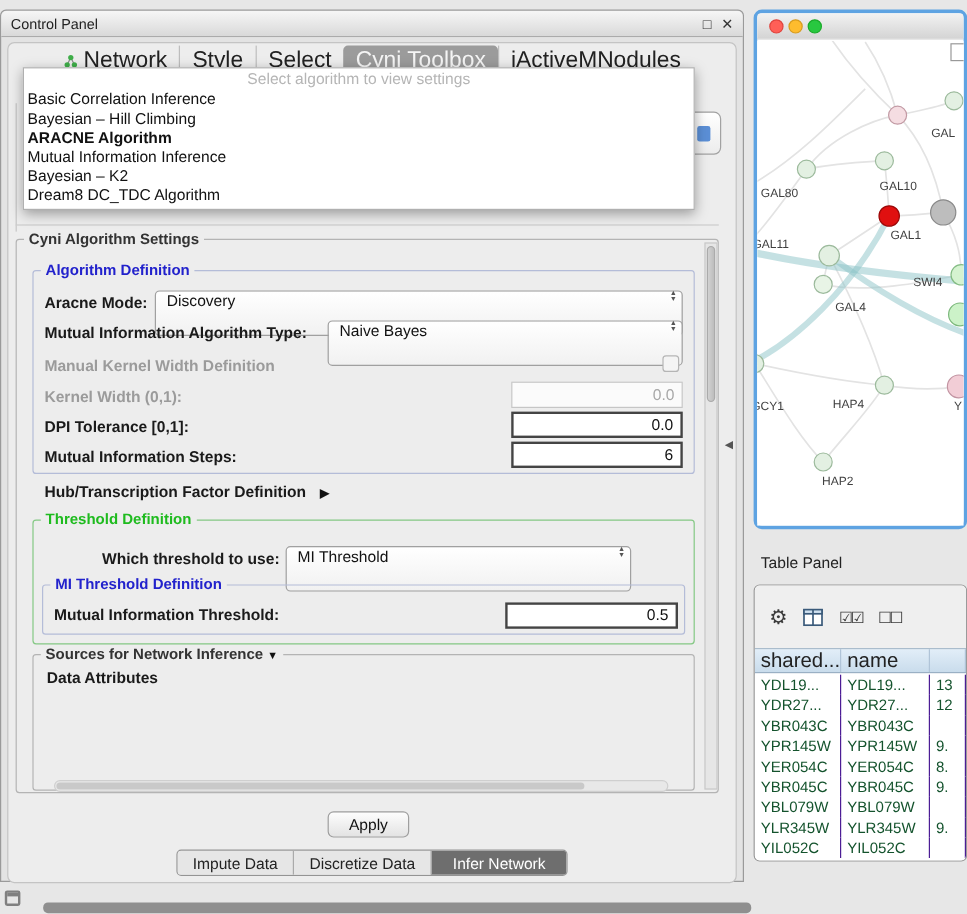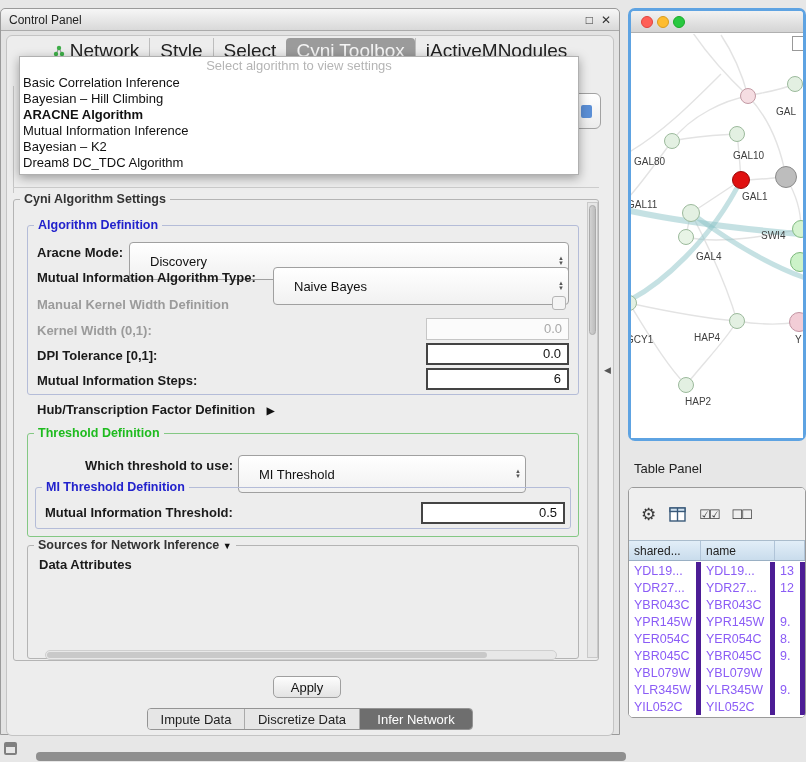--- a/index.html
+++ b/index.html
@@ -49,22 +49,22 @@
     font-size:12.5px; font-weight:bold; color:#333; white-space:nowrap; }
   .glabel.blue { color:#2222cc; }
   .glabel.green { color:#1ebb1e; }
   .group.green-border { border-color:#84c884; }
   .group.blue-border { border-color:#b4bcd8; }
 
   .flabel { position:absolute; font-size:13px; font-weight:bold; color:#1a1a1a; height:20px; line-height:20px; white-space:nowrap; }
   .flabel.disabled { color:#9b9b9b; }
 
   .combo { position:absolute; height:38px; background:linear-gradient(#ffffff,#f1f1f1);
-    border:1px solid #a0a0a0; border-radius:4px; display:flex; align-items:center;
-    font-size:13px; color:#111; padding-left:20px; }
+    border:1px solid #a0a0a0; border-radius:4px; display:flex; 
+    font-size:13px; color:#111; padding-left:9px; }
   .combo .stepper { margin-left:auto; margin-right:4px; display:flex; flex-direction:column;
     align-items:center; color:#555; font-size:6px; line-height:5px; }
 
   .tinput { position:absolute; height:22px; background:#ffffff; border:2px solid #444;
     font-size:13px; color:#111; text-align:right; padding:0 6px; line-height:18px; }
   .tinput.disabled { border:1px solid #c6c6c6; color:#a8a8a8; background:#fbfbfb; line-height:20px; }
 
   .checkbox { position:absolute; width:14px; height:14px; border:1.5px solid #b5b5b5;
     background:#f4f4f4; border-radius:3px; }
 
@@ -114,25 +114,25 @@
   
   .tp-label { left:634px; top:461px; font-size:13px; color:#222; }
   .table-window { left:628px; top:487px; width:178px; height:231px; background:#ffffff;
     border:1px solid #9a9a9a; border-radius:5px; overflow:hidden; }
   .tp-toolbar { position:absolute; left:0; top:0; right:0; height:52px; background:#efefef;
     display:flex; align-items:center; padding-left:12px; gap:13px; }
   .tool-icon { font-size:17px; color:#3a3a3a; line-height:1; }
   .tool-icon.pairs { font-size:13px; letter-spacing:-2px; }
   .thead { position:absolute; left:0; top:52px; right:0; height:21px; display:flex;
     background:linear-gradient(#e2eef8,#c9dcec); border-top:1px solid #aabccc; border-bottom:1px solid #9ab0c4;
-    font-size:12px; color:#222; }
+    font-size:17px; color:#222; }
   .thcell { border-right:1px solid #b0c4d8; padding-left:5px; display:flex; align-items:center; overflow:hidden; white-space:nowrap; }
   .tbody { position:absolute; left:0; top:74px; right:0; bottom:0; background:#ffffff; overflow:hidden; }
   .trow { display:flex; height:17px; }
-  .tcell { border-right:5px solid #4c1d95; padding-left:5px; font-size:12.5px; color:#8b5cf6;
+  .tcell { border-right:1px solid #4c1d95; padding-left:5px; font-size:12.5px; color:#14532d;
     display:flex; align-items:center; overflow:hidden; white-space:nowrap; }
   .c0 { width:72px; } .c1 { width:74px; } .c2 { flex:1; }
 
   
   .bottom-bar { left:36px; top:752px; width:590px; height:9px; background:#8f8f8f; border-radius:4px; }
   .corner-icon { left:4px; top:742px; width:13px; height:13px; border:2px solid #808080; border-radius:2px; }
   .corner-icon div { height:3px; background:#808080; }
   .splitter-arrow { left:604px; top:365px; font-size:9px; color:#555; }
 </style>
 </head>

